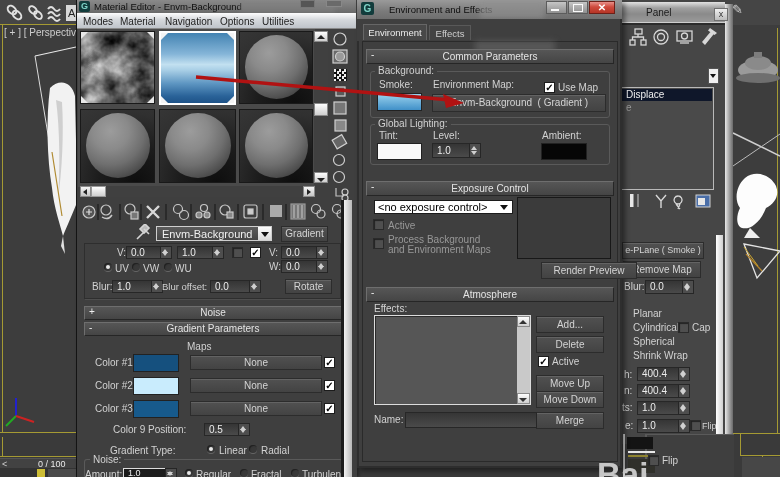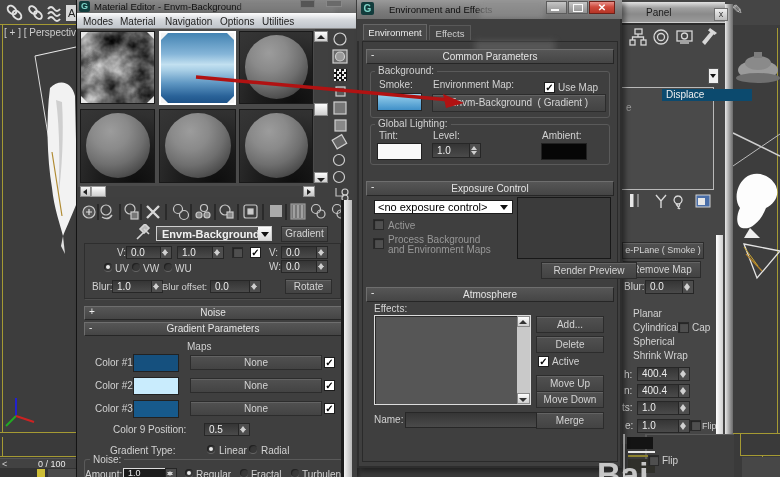--- a/index.html
+++ b/index.html
@@ -122,21 +122,21 @@
         <path d="M58 17 h9"></path>
  </g>
  <path d="M80 16 L90 4 l3 2.5 L83 19 Z M88 2 l7 5 -2.5 2 -6.5 -4.5 Z" fill="#d8d8d8"></path>
 </svg>
 
 <div class="fld" style="left:622px;top:68px;width:86px;height:14px;background:#c2410c;color:#e6e6e6;line-height:14px;margin-top:28px;">List</div>
 <div class="a" style="left:708px;top:68px;width:11px;height:16px;background:#f0f0f0;border:1px solid #555;box-sizing:border-box;"></div>
 <div class="a" style="left:710px;top:74px;width:0;height:0;border-left:3.5px solid transparent;border-right:3.5px solid transparent;border-top:4px solid #111;"></div>
 
 <div class="a" style="left:622px;top:87px;width:92px;height:103px;background:#4a4a4a;border:1px solid #b9b9b9;border-left:none;box-sizing:border-box;"></div>
-<div class="a" style="left:622px;top:89px;width:90px;height:12px;background:#0c4a6e;color:#f0f0f0;font-size:10px;line-height:12px;padding-left:4px;box-sizing:border-box;margin-left:40px;">Displace</div>
+<div class="a" style="left:622px;top:89px;width:90px;height:12px;background:#0f172a;color:#f0f0f0;font-size:10px;line-height:12px;padding-left:4px;box-sizing:border-box;">Displace</div>
 <div class="lbl" style="left:626px;top:103px;font-size:10px;color:#9a9a9a;">e</div>
 
 <svg class="a" style="left:622px;top:192px;" width="100" height="20" viewBox="0 0 100 20">
  <rect x="8" y="2" width="3.5" height="13" fill="#e8e8e8"></rect>
  <rect x="15" y="2" width="2" height="13" fill="#888"></rect>
  <path d="M34 3 l5 6 5 -6 M39 9 v7" stroke="#d8d8d8" stroke-width="1.4" fill="none"></path>
  <path d="M56 4 a4 4 0 1 0 0.1 0 M54 12 l4 5 M58 12 l-2 5" stroke="#d8d8d8" stroke-width="1.3" fill="none"></path>
  <rect x="74" y="3" width="14" height="12" fill="#4a6ea8" stroke="#d0d0d0"></rect>
  <rect x="76" y="6" width="7" height="7" fill="#e8e8e8"></rect>
 </svg>
@@ -300,21 +300,21 @@
         <circle cx="263" cy="13" r="4"></circle>
  </g>
  <g stroke="#2a2a2a" stroke-width="2">
         <path d="M20 3 v16 M42 3 v16 M63 3 v16 M88 3 v16 M113 3 v16 M137 3 v16 M160 3 v16 M185 3 v16 M208 3 v16"></path>
       </g>
 </svg>
 
 <svg class="a" style="left:134px;top:224px;" width="20" height="18" viewBox="0 0 20 18">
       <path d="M3 15 L10 8 M10 5 l5 5 M8 7 l-2 -2 5 -5 4 4 -5 5 Z" stroke="#d5d5d5" stroke-width="1.6" fill="#bbb"></path>
     </svg>
-<div class="a" style="left:156px;top:226px;width:116px;height:15px;background:linear-gradient(#5c5c5c,#454545);border:1px solid #cfcfcf;color:#f0f0f0;font-size:11px;line-height:15px;padding-left:5px;box-sizing:border-box;font-weight:bold;">Envm-Background</div>
+<div class="a" style="left:156px;top:226px;width:116px;height:15px;background:linear-gradient(#5c5c5c,#454545);border:1px solid #cfcfcf;color:#f0f0f0;font-size:11px;line-height:15px;padding-left:5px;box-sizing:border-box;">Envm-Background</div>
 <div class="a" style="left:258px;top:227px;width:13px;height:13px;background:linear-gradient(#fdfdfd,#d8d8d8);"></div>
 <div class="a" style="left:261px;top:232px;width:0;height:0;border-left:4px solid transparent;border-right:4px solid transparent;border-top:5px solid #111;"></div>
 <div class="btn" style="left:281px;top:226px;width:45px;height:14px;line-height:14px;">Gradient</div>
 
 <div class="a" style="left:84px;top:243px;width:257px;height:56px;border:1px solid #2e2e2e;box-shadow:1px 1px 0 #4e4e4e;box-sizing:border-box;"></div>
 <div class="lbl" style="left:117px;top:248px;">V:</div>
 <div class="fld" style="left:126px;top:246px;width:33px;height:11px;line-height:11px;">0.0</div>
 <div class="spin" style="left:160px;top:246px;height:11px;">
       <i class="u"></i>
       <i class="d"></i>

